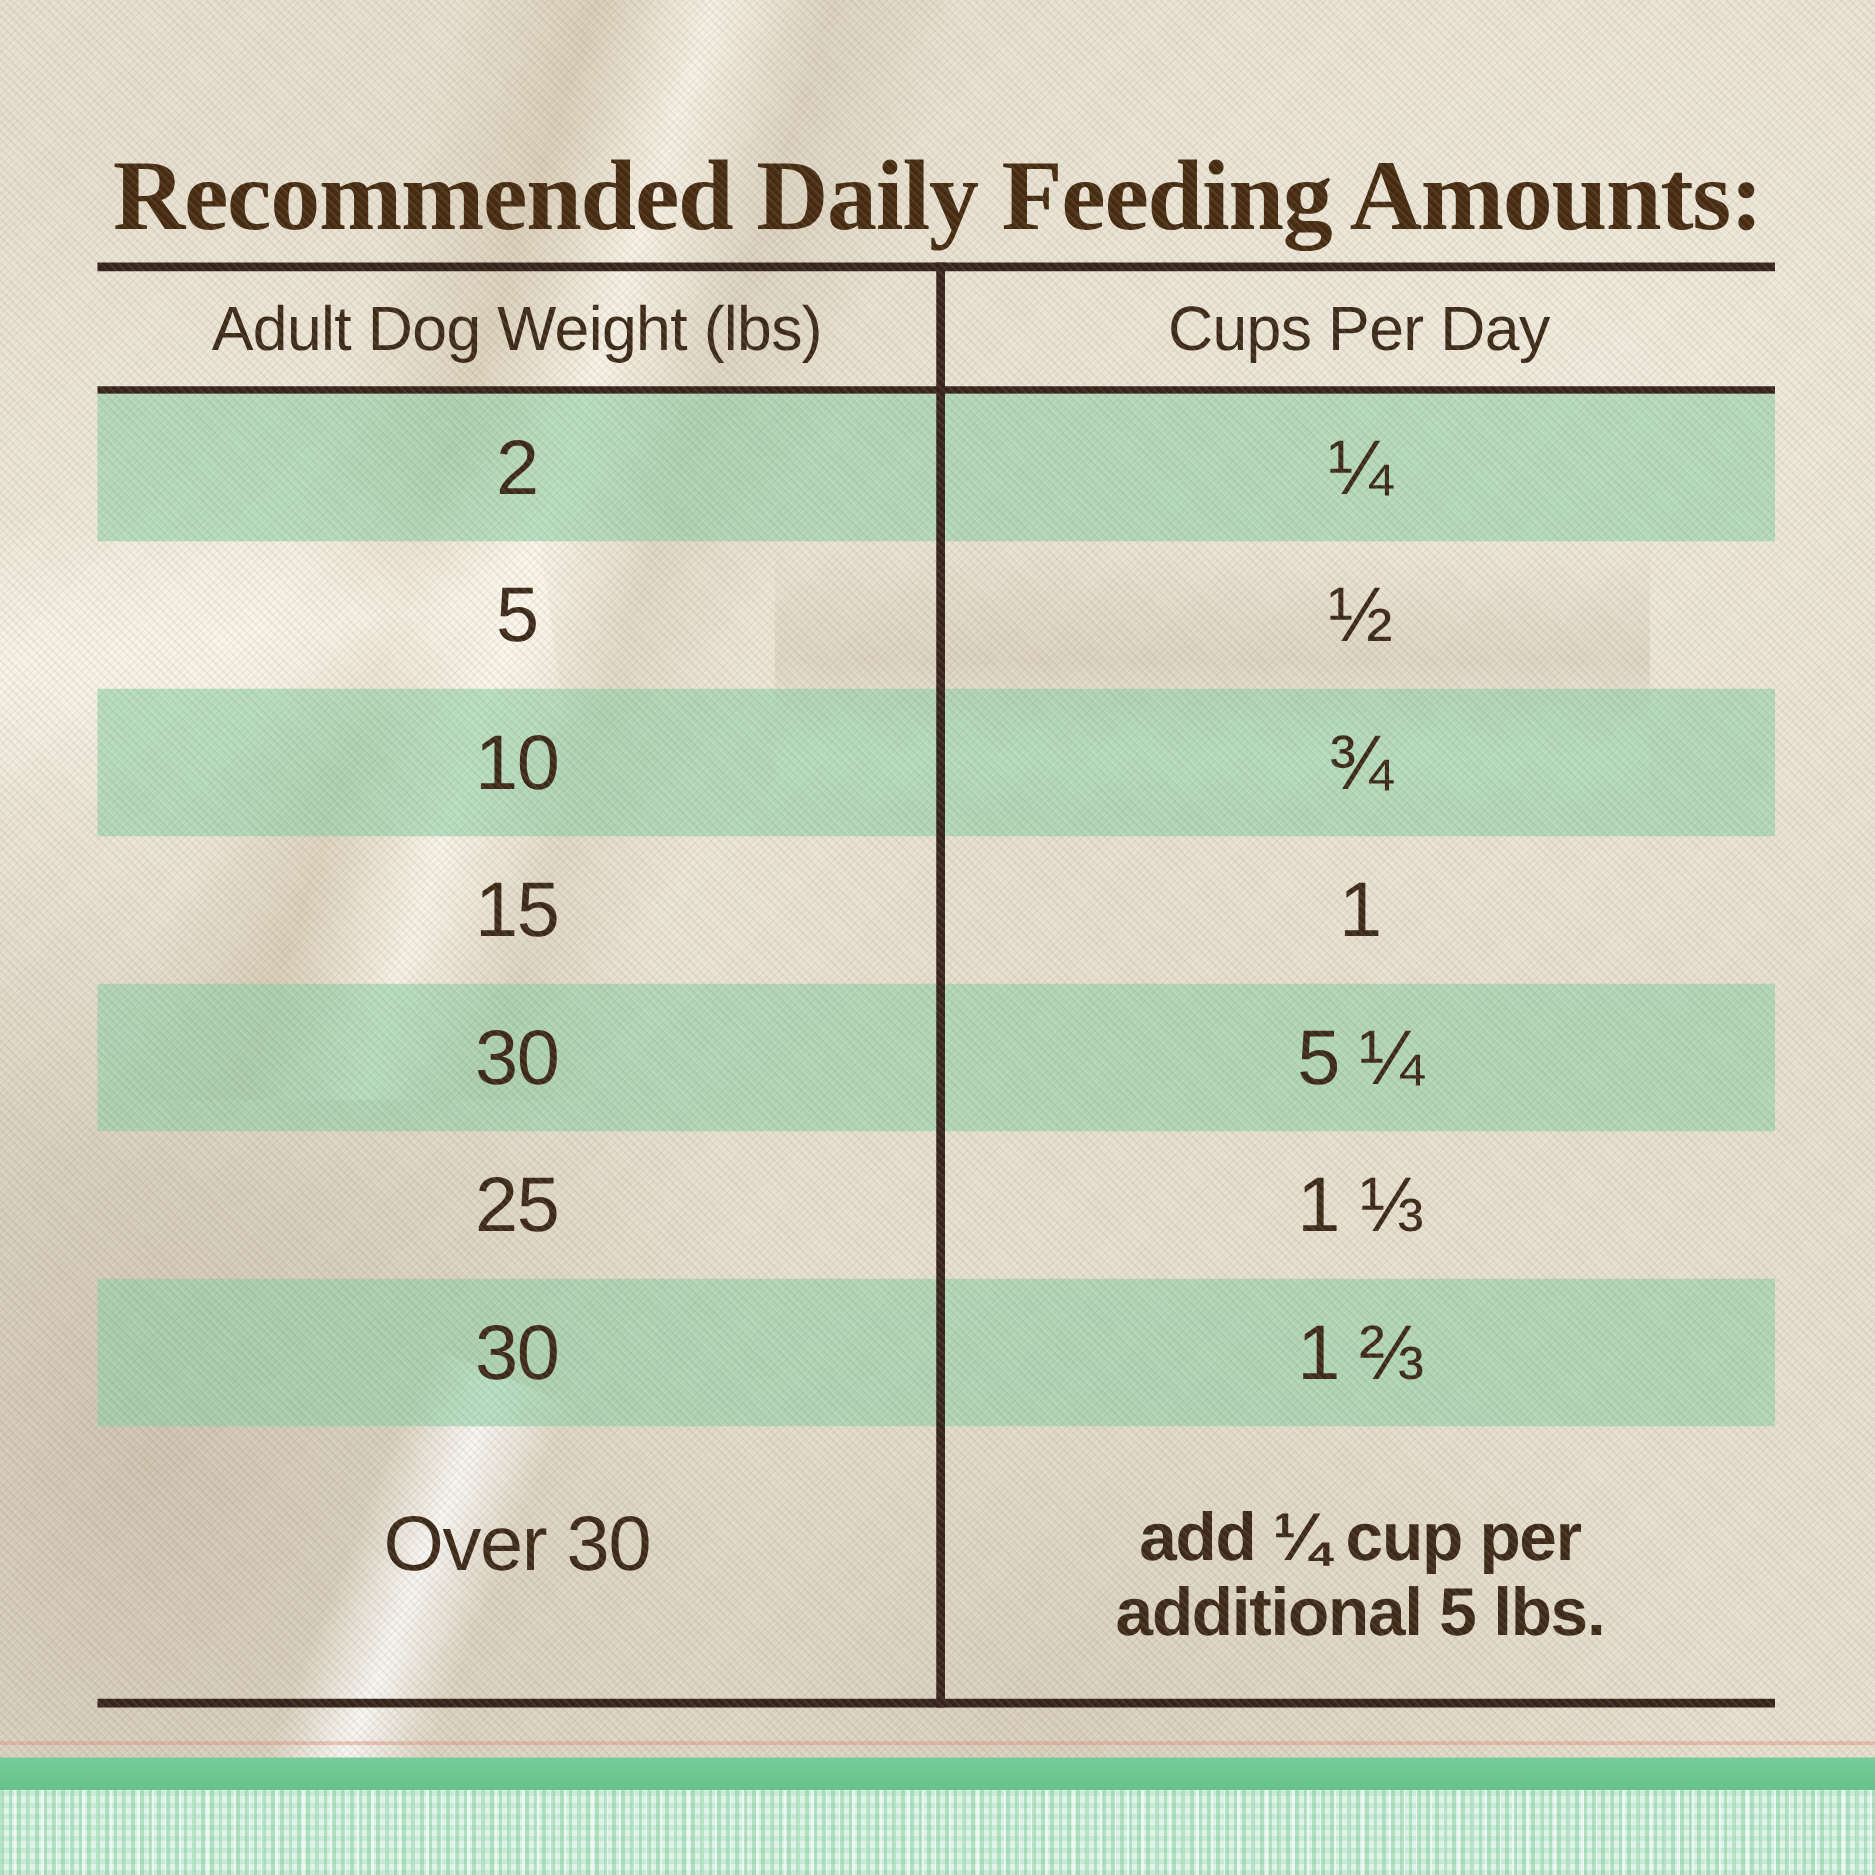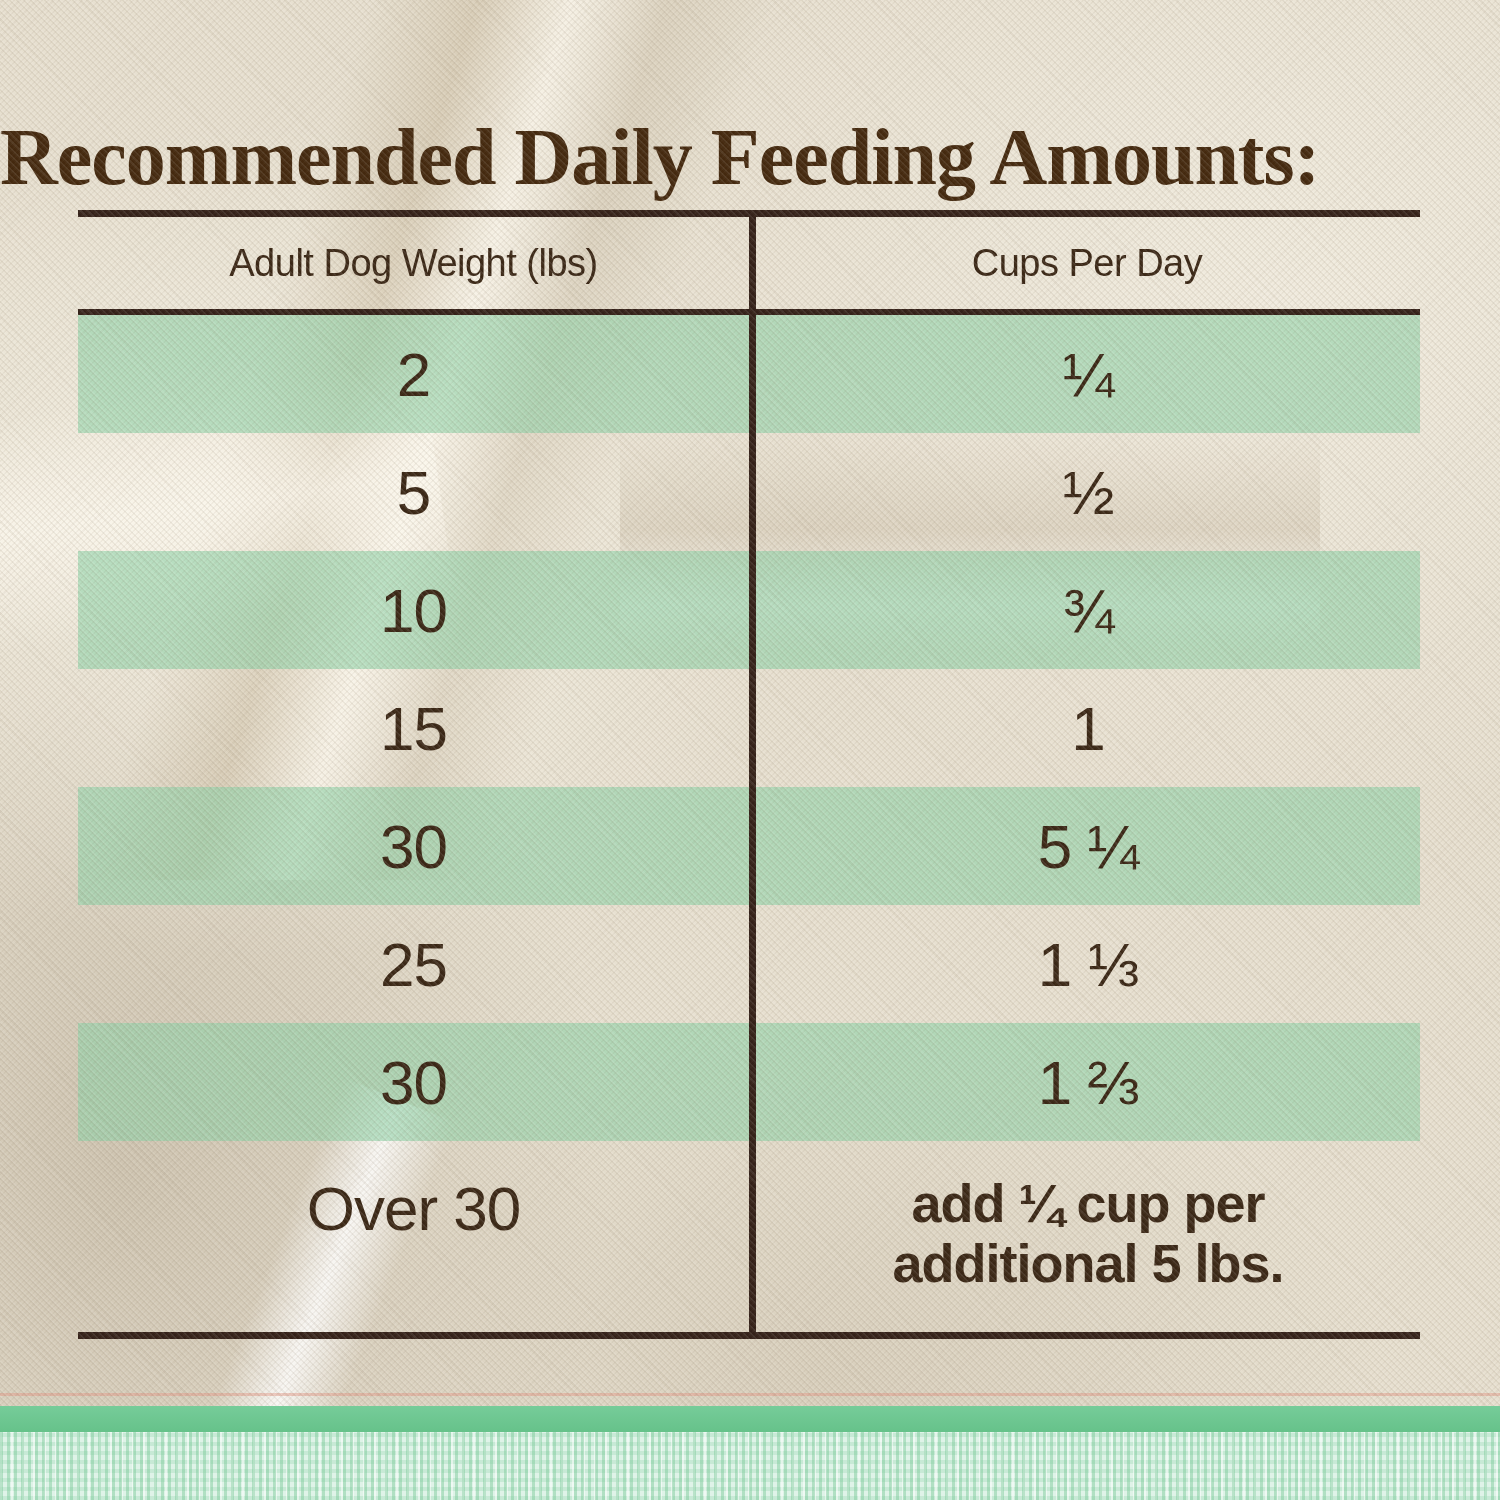--- a/index.html
+++ b/index.html
@@ -31,38 +31,38 @@
   .fold-c{left:-80px;top:380px;width:520px;height:260px;transform:rotate(-8deg);
     background:linear-gradient(180deg, rgba(255,255,255,0) 5%, rgba(252,248,238,.7) 50%, rgba(255,255,255,0) 95%);}
   .fold-d{left:620px;top:430px;width:700px;height:220px;
     background:linear-gradient(180deg, rgba(0,0,0,0) 0%, rgba(182,165,138,.25) 45%, rgba(255,255,255,.35) 80%, rgba(0,0,0,0) 100%);}
   
   .weave{position:absolute;left:0;top:0;width:1500px;height:1406px;z-index:40;pointer-events:none;opacity:.85;
     background:
       repeating-linear-gradient(45deg, rgba(125,108,86,.10) 0 1.5px, rgba(255,255,255,.10) 1.5px 3px, rgba(0,0,0,0) 3px 5px),
       repeating-linear-gradient(-45deg, rgba(125,108,86,.08) 0 1.5px, rgba(0,0,0,0) 1.5px 4px);}
   
-  .title{position:absolute;left:0;right:0;top:58px;z-index:20;
+  .title{position:absolute;left:0;right:0;top:58px;z-index:20;text-align:center;
     font-family:"Liberation Serif",serif;font-weight:bold;font-size:80px;letter-spacing:-1px;
     color:var(--title-brown);}
   
   .ftable{position:absolute;left:78px;top:210px;width:1342px;z-index:20;color:var(--text-brown);}
   .rule{height:7px;background:var(--rule-brown);}
   .rule-mid{height:6px;}
   .vdivider{position:absolute;left:671px;top:0;bottom:0;width:7px;background:var(--rule-brown);z-index:5;}
   .hrow{display:flex;height:92px;}
   .hcell{width:671px;display:flex;align-items:center;justify-content:center;
-    font-size:38px;letter-spacing:-0.5px;}
+    font-size:50px;letter-spacing:-0.5px;}
   .hcell.right{width:664px;margin-left:6px;}
   .row{display:flex;height:118px;}
   .row.highlight{background:var(--stripe-green);}
   .cell{width:671px;display:flex;align-items:center;justify-content:center;
     font-size:62px;letter-spacing:-1px;}
   .cell.cups{width:664px;margin-left:7px;}
-  .row:last-child{height:191px;align-items:flex-start;padding-top:0;}
+  .row:last-child{height:191px;align-items:flex-start;padding-top:0;margin-top:27px;}
   .row:last-child .cell{align-items:flex-start;padding-top:32px;}
   .row:last-child .cell.cups{font-size:54px;line-height:1.12;text-align:center;}
   .row:last-child .cell.cups .inner{max-width:580px;font-weight:bold;}
   .cell .inner{display:block;}
   
   .thread{position:absolute;left:0;top:1393px;width:1500px;height:3px;background:rgba(224,151,134,.5);z-index:30;}
   .band-solid{position:absolute;left:0;top:1406px;width:1500px;height:26px;z-index:30;
     background:linear-gradient(180deg,#76cc99,#66c28a);}
   .band-towel{position:absolute;left:0;top:1432px;width:1500px;height:68px;z-index:30;
     background-color:var(--towel-green);

